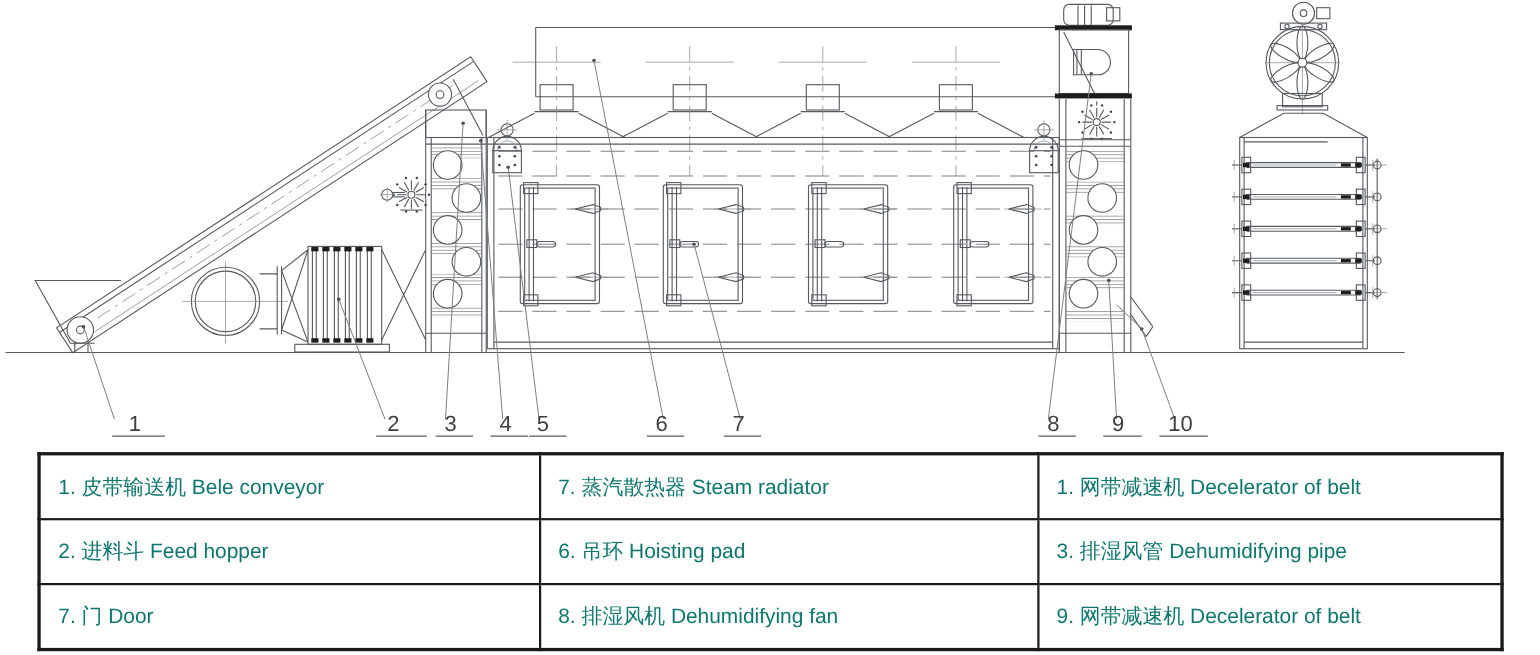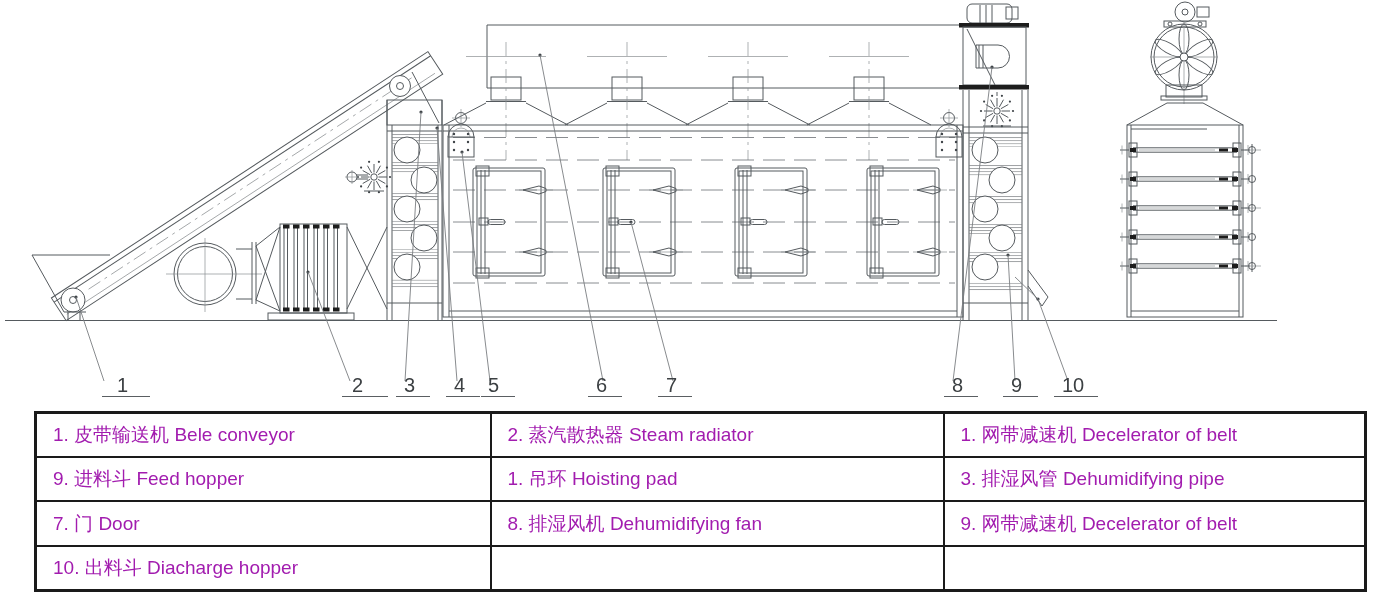--- a/index.html
+++ b/index.html
@@ -11,21 +11,21 @@
   .thin{stroke:#8b8f92;stroke-width:0.7;fill:none;}
   .dash{stroke:#6b6f73;stroke-width:0.8;fill:none;stroke-dasharray:22 9;}
   .cdash{stroke:#8b8f92;stroke-width:0.7;fill:none;stroke-dasharray:14 5 3 5;}
   .fillD{fill:#1d1d1d;stroke:none;}
   .lead{stroke:#7a7e81;stroke-width:0.9;fill:none;}
   .dot{fill:#3f4448;stroke:none;}
   .num{font:20px "Liberation Sans", sans-serif;fill:#3c4043;}
   .under{stroke:#5a5e62;stroke-width:1;}
   table.legend{position:absolute;left:34px;top:411px;width:1330px;height:181px;
       border-collapse:collapse;table-layout:fixed;
-      font-size:19px;color:#a21caf;}
+      font-size:19px;color:#0f766e;}
   table.legend td{border:2px solid #1a1a1a;padding:0 0 0 16px;vertical-align:middle;
       white-space:nowrap;overflow:hidden;}
   table.legend{border:3px solid #1a1a1a;}
 </style>
 </head>
 <body>
 
 <div id="stage">
 
 <svg id="drawing" width="1400" height="408" viewBox="0 0 1400 408">
@@ -371,34 +371,29 @@
 
 <table class="legend">
   <colgroup>
         <col style="width:455px">
         <col style="width:453px">
         <col style="width:422px">
       </colgroup>
   <tbody>
     <tr>
       <td>1. 皮带输送机 Bele conveyor</td>
-      <td>2. 蒸汽散热器 Steam radiator</td>
+      <td>7. 蒸汽散热器 Steam radiator</td>
       <td>1. 网带减速机 Decelerator of belt</td>
     </tr>
     <tr>
-      <td>9. 进料斗 Feed hopper</td>
-      <td>1. 吊环 Hoisting pad</td>
+      <td>2. 进料斗 Feed hopper</td>
+      <td>6. 吊环 Hoisting pad</td>
       <td>3. 排湿风管 Dehumidifying pipe</td>
     </tr>
     <tr>
       <td>7. 门 Door</td>
       <td>8. 排湿风机 Dehumidifying fan</td>
       <td>9. 网带减速机 Decelerator of belt</td>
     </tr>
-    <tr>
-      <td>10. 出料斗 Diacharge hopper</td>
-      <td></td>
-      <td></td>
-    </tr>
   </tbody>
 </table>
 
 </div>
 
 </body></html>

